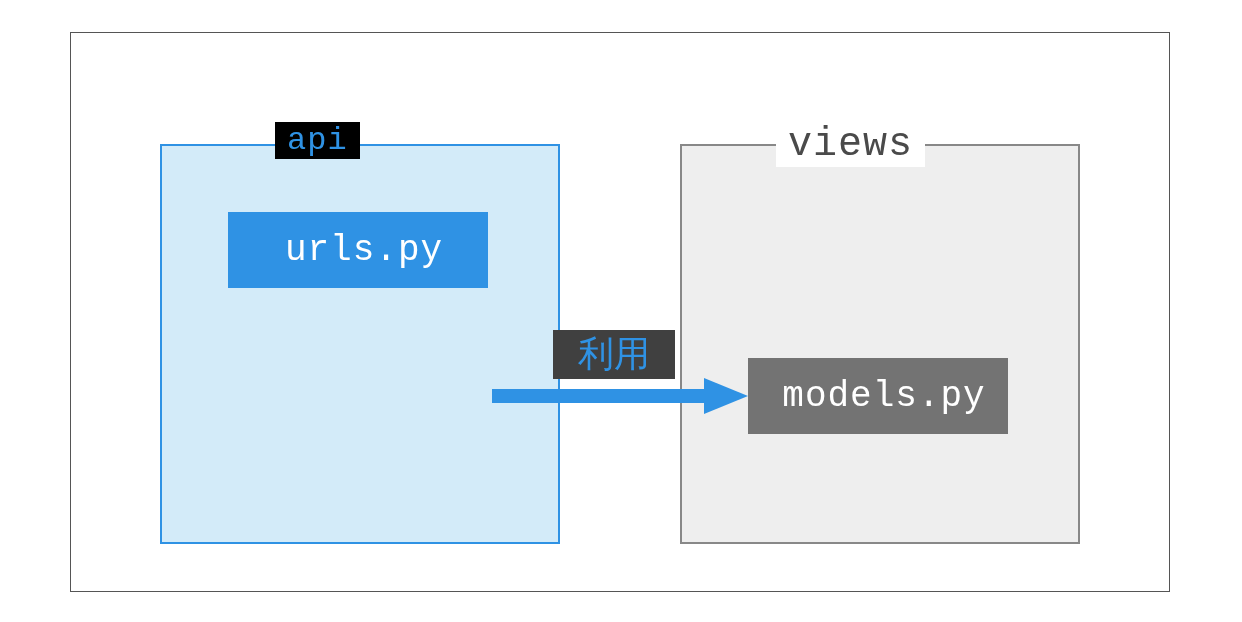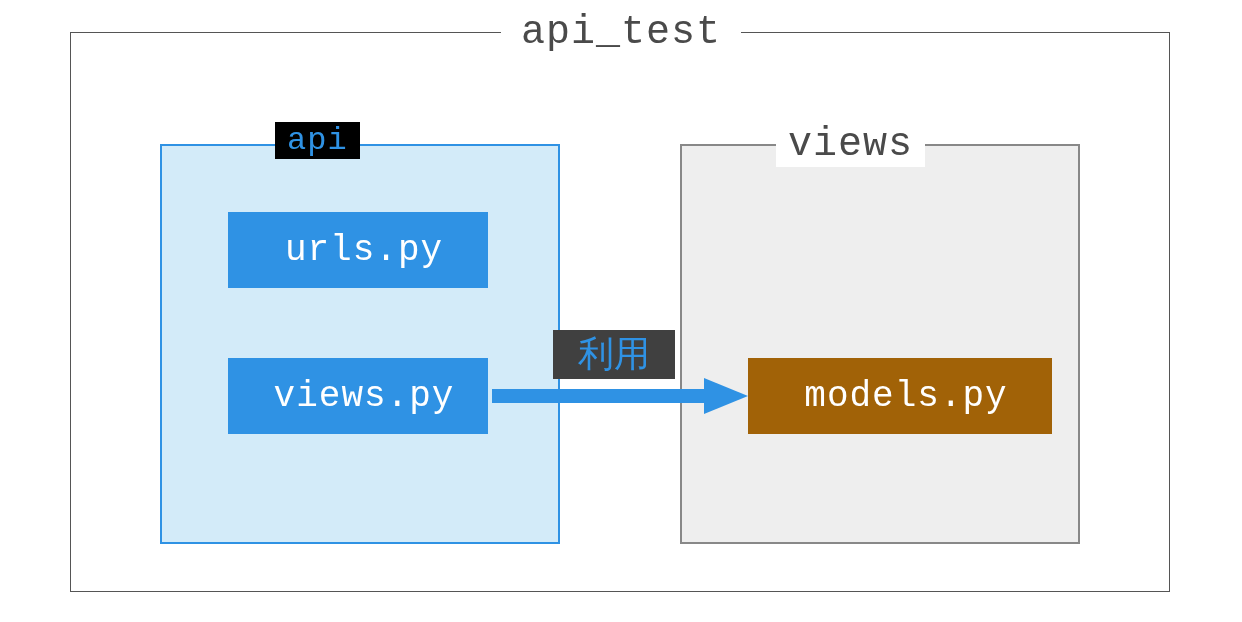--- a/index.html
+++ b/index.html
@@ -97,23 +97,23 @@
     .views-box {
       left: 228px;
       top: 358px;
       width: 260px;
       height: 76px;
       background: #2f92e4;
     }
     .models-box {
       left: 748px;
       top: 358px;
-      width: 304px;
+      width: 260px;
       height: 76px;
-      background: #a16207;
+      background: #737373;
     }
     .arrow-container {
       position: absolute;
       left: 492px;
       top: 376px;
       width: 256px;
       height: 40px;
     }
     .arrow-label {
       position: absolute;
@@ -129,30 +129,28 @@
       position: absolute;
       left: 0;
       top: 0;
     }
   </style>
 </head>
 <body>
 
 <div class="container">
   <div class="outer-box"></div>
-  <div class="outer-label">api_test</div>
 
   <div class="api-box"></div>
   <div class="api-label">api</div>
 
   <div class="forum-box"></div>
   <div class="forum-label">views</div>
 
   <div class="file-box urls-box">urls.py</div>
-  <div class="file-box views-box">views.py</div>
   <div class="file-box models-box">models.py</div>
 
   <div class="arrow-container">
     <svg class="arrow-svg" width="256" height="40">
       <line x1="0" y1="20" x2="222" y2="20" stroke="#2f92e4" stroke-width="14"></line>
       <polygon points="256,20 212,2 212,38" fill="#2f92e4"></polygon>
     </svg>
   </div>
   <div class="arrow-label">利用</div>
 </div>

